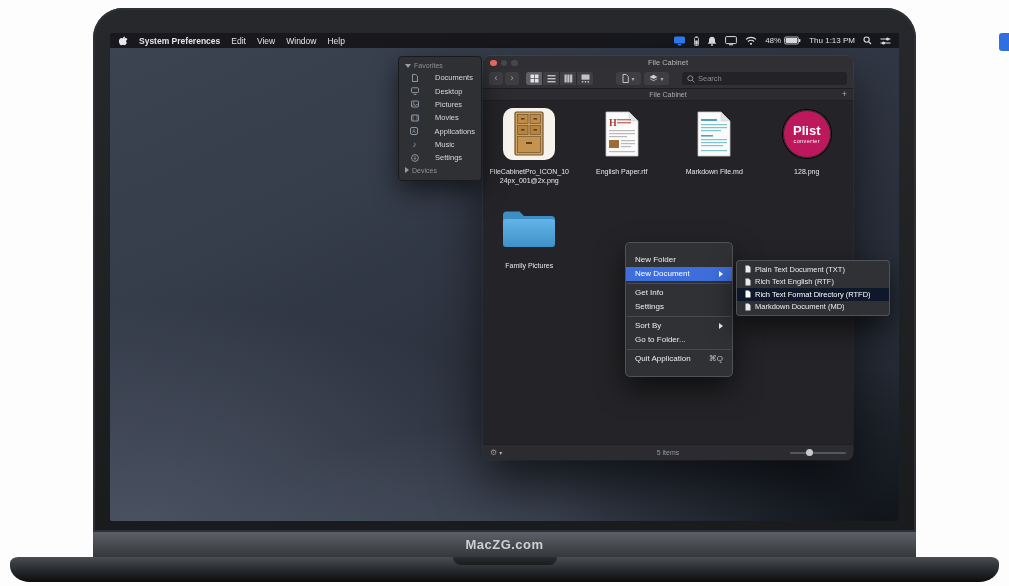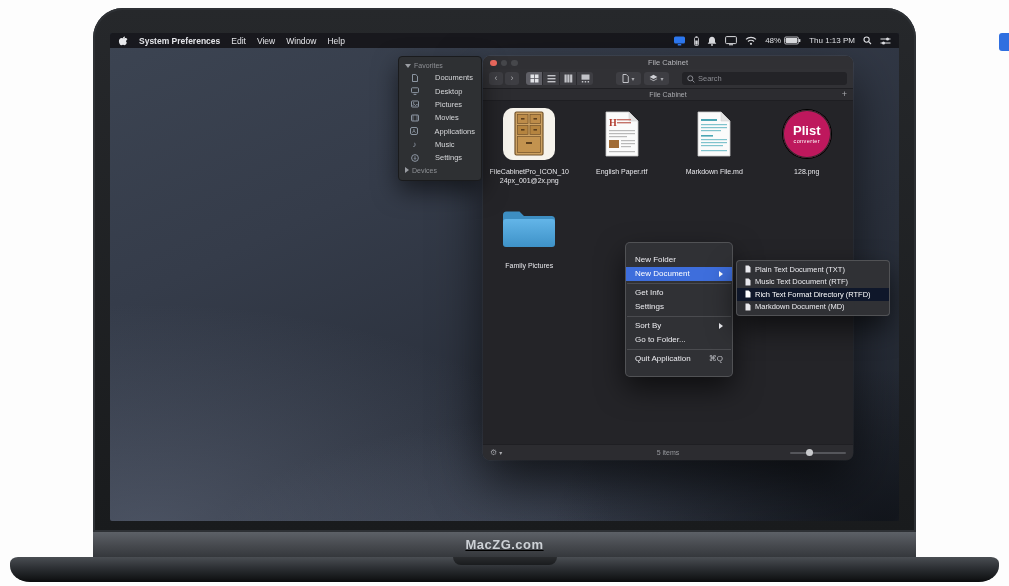--- a/index.html
+++ b/index.html
@@ -4,21 +4,21 @@
 <style>
   html,body{margin:0;padding:0;background:#fdfdfd;}
   .page{position:relative;width:1009px;height:586px;background:#fdfdfd;font-family:"Liberation Sans",sans-serif;overflow:hidden;}
 
   
   .laptop-top{position:absolute;left:93px;top:8px;width:823px;height:524px;
     background:linear-gradient(180deg,#26282b,#191b1d);border-radius:30px 30px 0 0;
     box-shadow:inset 0 0 0 2px #2e3135;}
   .screen{position:absolute;left:17px;top:25px;width:789px;height:488px;background:#10131a;overflow:hidden;border-radius:2px;}
   .chin{position:absolute;left:93px;top:532px;width:823px;height:25px;
-    background:linear-gradient(180deg,#5d6167,#46494e 55%,#35383c);text-decoration:underline;}
+    background:linear-gradient(180deg,#5d6167,#46494e 55%,#35383c);}
   .watermark{width:100%;text-align:center;line-height:25px;font-size:13px;font-weight:bold;color:#cdd1d6;letter-spacing:.5px;}
   .base{position:absolute;left:10px;top:557px;width:989px;height:25px;
     background:linear-gradient(180deg,#4a4e53,#2c2f33 45%,#141618 85%,#0a0b0c);
     border-radius:8px 8px 20px 20px / 6px 6px 16px 16px;}
   .base-notch{position:absolute;left:50%;transform:translateX(-50%);top:0;width:104px;height:8px;
     background:linear-gradient(180deg,#2a2c2f,#1a1c1e);border-radius:0 0 9px 9px;}
   .blue-widget{position:absolute;right:0;top:33px;width:10px;height:18px;background:#2f6fe0;border-radius:3px 0 0 3px;}
 
   
   .wallpaper{position:absolute;inset:0;
@@ -479,21 +479,21 @@
         <div class="sub-item">
           <svg width="6" height="8" viewBox="0 0 6 8">
               <path d="M0.5 0.5h3.2L5.5 2.3v5.2H0.5z" fill="#e9e9ee"></path>
             </svg>
           <span>Plain Text Document (TXT)</span>
         </div>
         <div class="sub-item">
           <svg width="6" height="8" viewBox="0 0 6 8">
               <path d="M0.5 0.5h3.2L5.5 2.3v5.2H0.5z" fill="#e9e9ee"></path>
             </svg>
-          <span>Music Text Document (RTF)</span>
+          <span>Rich Text English (RTF)</span>
         </div>
         <div class="sub-item hl">
           <svg width="6" height="8" viewBox="0 0 6 8">
               <path d="M0.5 0.5h3.2L5.5 2.3v5.2H0.5z" fill="#ffffff"></path>
             </svg>
           <span>Rich Text Format Directory (RTFD)</span>
         </div>
         <div class="sub-item">
           <svg width="6" height="8" viewBox="0 0 6 8">
               <path d="M0.5 0.5h3.2L5.5 2.3v5.2H0.5z" fill="#e9e9ee"></path>

